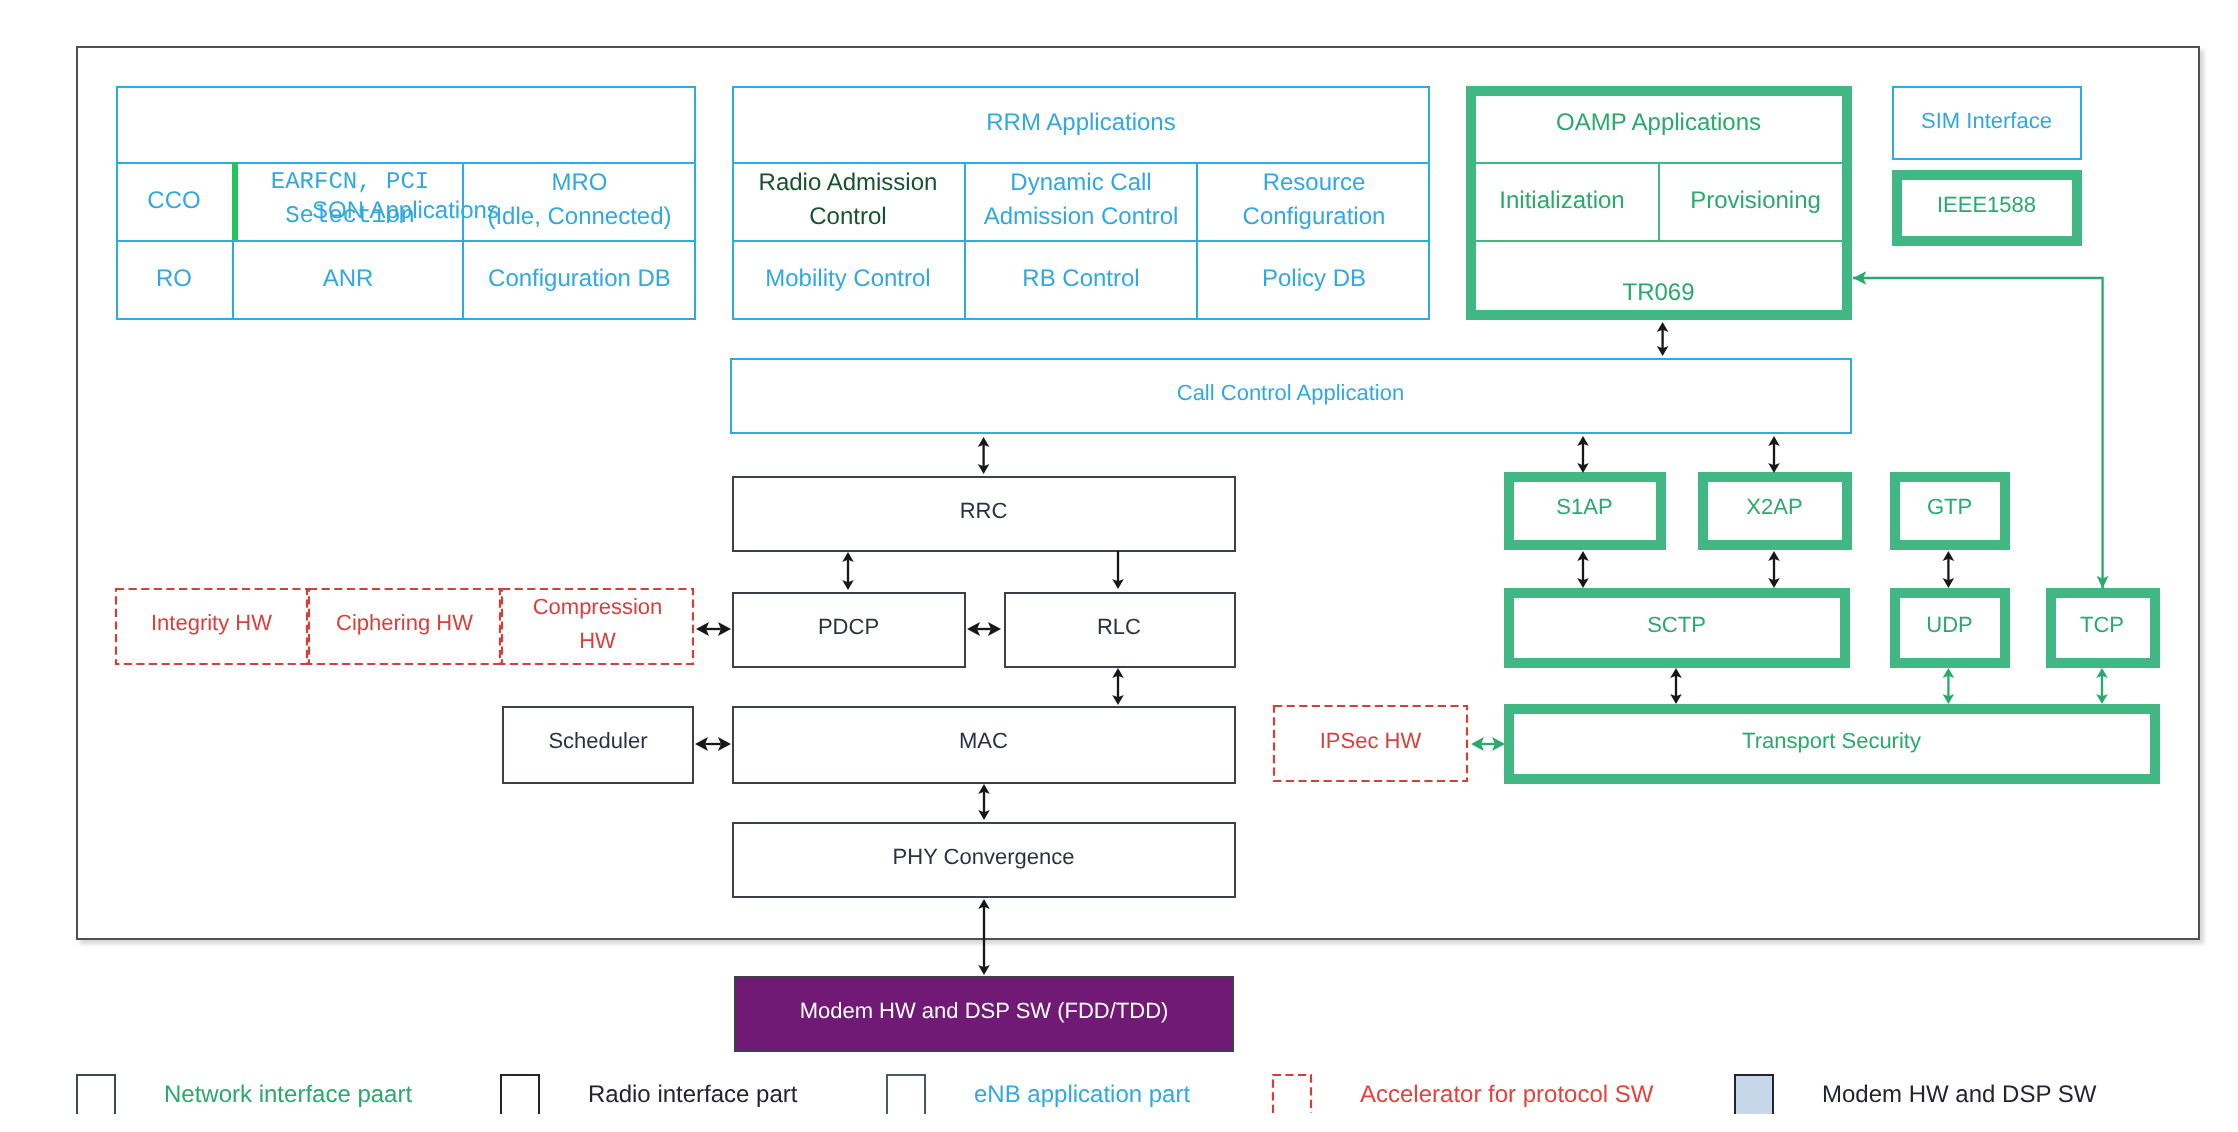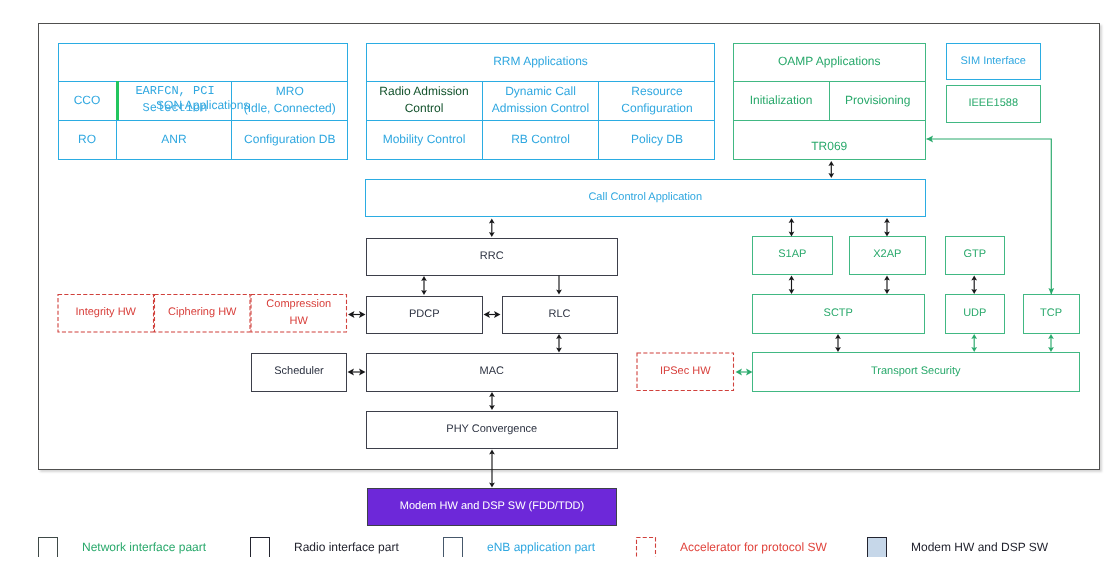--- a/index.html
+++ b/index.html
@@ -9,29 +9,29 @@
        -webkit-font-smoothing:antialiased;
        text-rendering:geometricPrecision;}
   #stage{position:relative;width:1119px;height:566px;background:#fff;}
   .frame{position:absolute;border:1.4px solid #50504f;box-sizing:border-box;box-shadow:2px 2px 2px rgba(0,0,0,0.16);}
   .blk{position:absolute;box-sizing:border-box;white-space:pre-line;display:flex;align-items:center;
        justify-content:center;text-align:center;line-height:16.5px;font-size:11px;padding-bottom:1.2px;}
   .grp{position:absolute;box-sizing:border-box;}
   .cell{position:absolute;box-sizing:border-box;white-space:pre-line;display:flex;align-items:center;
         justify-content:center;text-align:center;line-height:16.5px;font-size:12px;padding-bottom:1.2px;}
   .b-blue{border:1px solid #2bace2;color:#31a8e0;}
-  .b-green{border:1px solid #701a75;color:#2aa96c;}
+  .b-green{border:5px solid #701a75;color:#2aa96c;}
   .b-dark{border:1.1px solid #3d3f4a;color:#2b3140;}
   .b-red{color:#d8403c;}
   .b-modem{border:1.3px solid #33344a;background:#c6d7e9;color:#ffffff;}
   svg.ov{position:absolute;left:0;top:0;width:1119px;height:566px;overflow:visible;}
   .sw{position:absolute;box-sizing:border-box;width:20px;height:20px;border-bottom:none !important;}
   .lg-text{position:absolute;white-space:nowrap;font-size:12px;line-height:1;}
 </style>
-<style>.b-blue{border-color:#2bace2;color:#31a8e0}.b-green{border-color:#41b883;color:#2aa96c}.b-dark{border-color:#3d3f4a;color:#2b3140}.b-red{color:#d8403c}.b-modem{border-color:#3d3f4a;background:#6d28d9;color:#ffffff}.frame{border-color:#50504f}</style></head>
+<style>.b-blue{border-color:#2bace2;color:#31a8e0}.b-green{border-color:#41b883;color:#2aa96c}.b-dark{border-color:#3d3f4a;color:#2b3140}.b-red{color:#d8403c}.b-modem{border-color:#3d3f4a;background:#701a75;color:#ffffff}.frame{border-color:#50504f}</style></head>
 <body>
 
 <div id="stage">
 
   <div class="frame" style="left:38px;top:23px;width:1062px;height:446.5px;"></div>
 
   <div class="grp b-blue" style="left:58px;top:43px;width:289.5px;height:116.5px;"></div>
   <div class="cell" style="left:58px;top:43px;width:289.5px;height:37px;color:#31a8e0;margin-top:44px;">SON Applications</div>
   <div class="cell" style="left:58px;top:80.8px;width:289.5px;height:0;border-top:1px solid #2bace2;"></div>
   <div class="cell" style="left:58px;top:80.8px;width:58px;height:39.5px;color:#31a8e0;">CCO</div>

